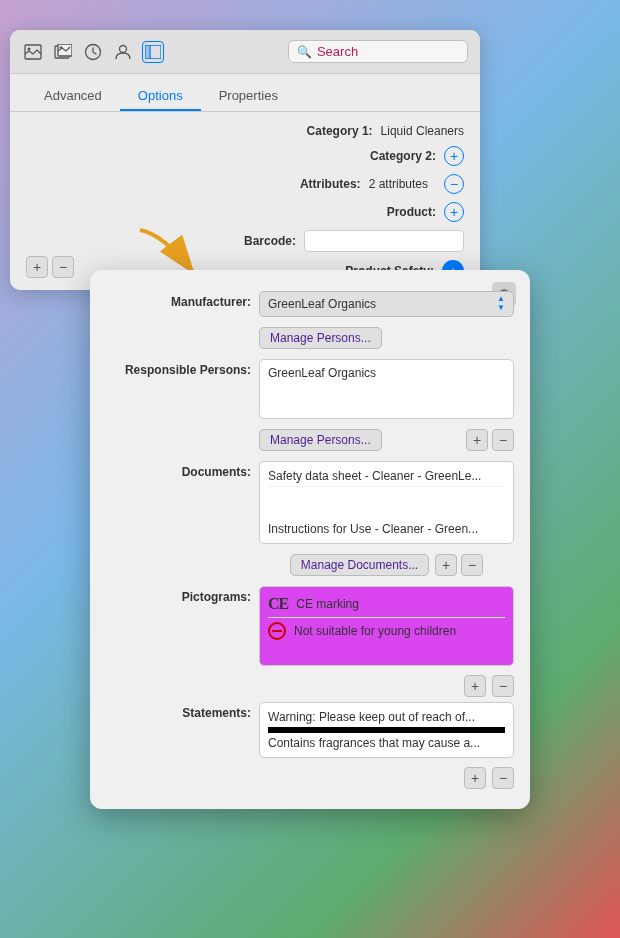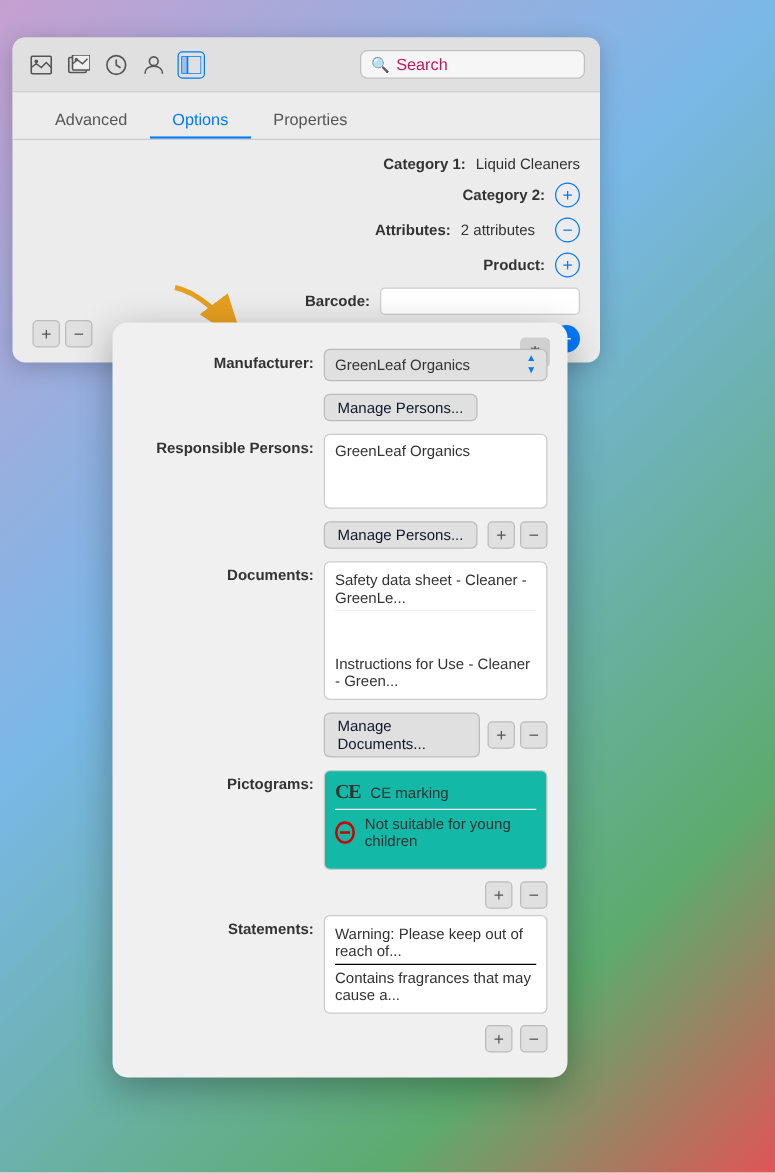--- a/index.html
+++ b/index.html
@@ -176,23 +176,23 @@
       top: 185px;
       left: 110px;
       width: 120px;
       height: 80px;
       pointer-events: none;
     }
 
     
     .modal-panel {
       position: absolute;
-      top: 258px;
+      top: 270px;
       left: 90px;
-      width: 364px;
+      width: 440px;
       background: #f0f0f0;
       border-radius: 12px;
       box-shadow: 0 8px 30px rgba(0,0,0,0.3);
       padding: 16px 0 20px 0;
     }
 
     .modal-gear {
       position: absolute;
       top: 12px;
       right: 14px;
@@ -253,21 +253,21 @@
       color: #007aff;
       line-height: 1.1;
     }
 
     .manage-btn {
       background: #e0e0e0;
       border: 1px solid #bbb;
       border-radius: 5px;
       padding: 3px 10px;
       font-size: 12px;
-      color: #0f172a;
+      color: #4c1d95;
       cursor: pointer;
       display: inline-block;
     }
 
     .text-area-box {
       flex: 1;
       background: white;
       border: 1px solid #ccc;
       border-radius: 5px;
       min-height: 60px;
@@ -313,21 +313,21 @@
       display: flex;
       align-items: center;
       justify-content: center;
       cursor: pointer;
       font-size: 14px;
       color: #555;
     }
 
     .pictograms-list {
       flex: 1;
-      background: #14b8a6;
+      background: #d946ef;
       border: 1px solid #ccc;
       border-radius: 5px;
       padding: 4px 8px;
       min-height: 80px;
     }
 
     .pictogram-item {
       display: flex;
       align-items: center;
       gap: 8px;
@@ -373,21 +373,21 @@
       background: white;
       border: 1px solid #ccc;
       border-radius: 5px;
       padding: 4px 8px;
     }
 
     .statement-item {
       font-size: 12px;
       color: #333;
       padding: 3px 0;
-      border-bottom: 1px solid #000000;
+      border-bottom: 6px solid #000000;
     }
 
     .statement-item:last-child {
       border-bottom: none;
     }
 
     
     .bg-bottom-btns {
       position: absolute;
       bottom: 12px;

